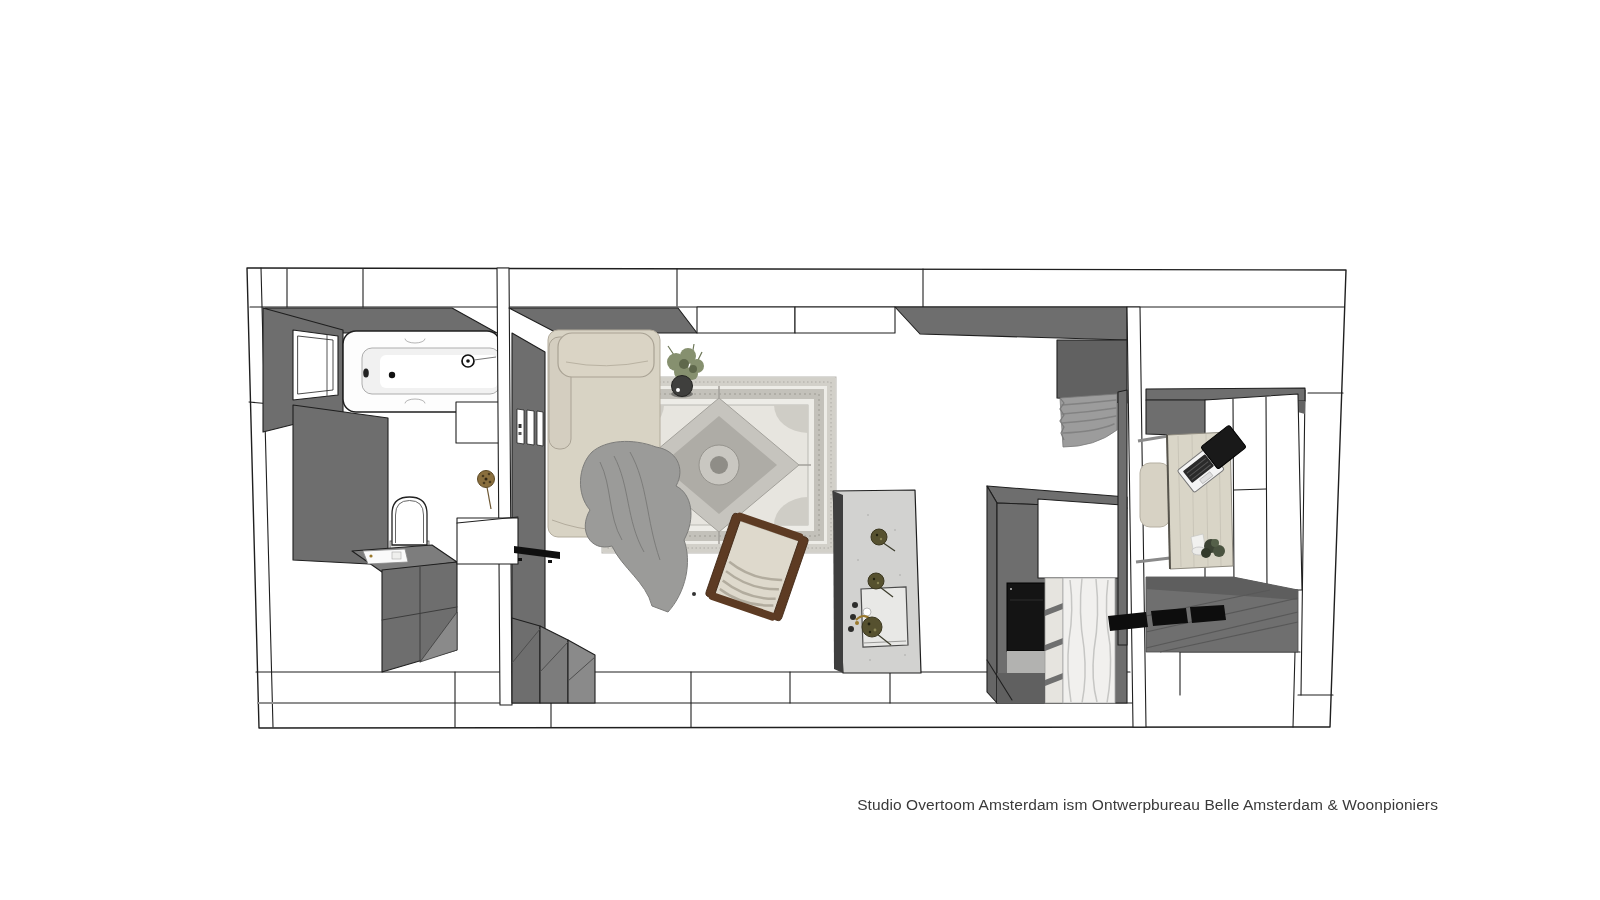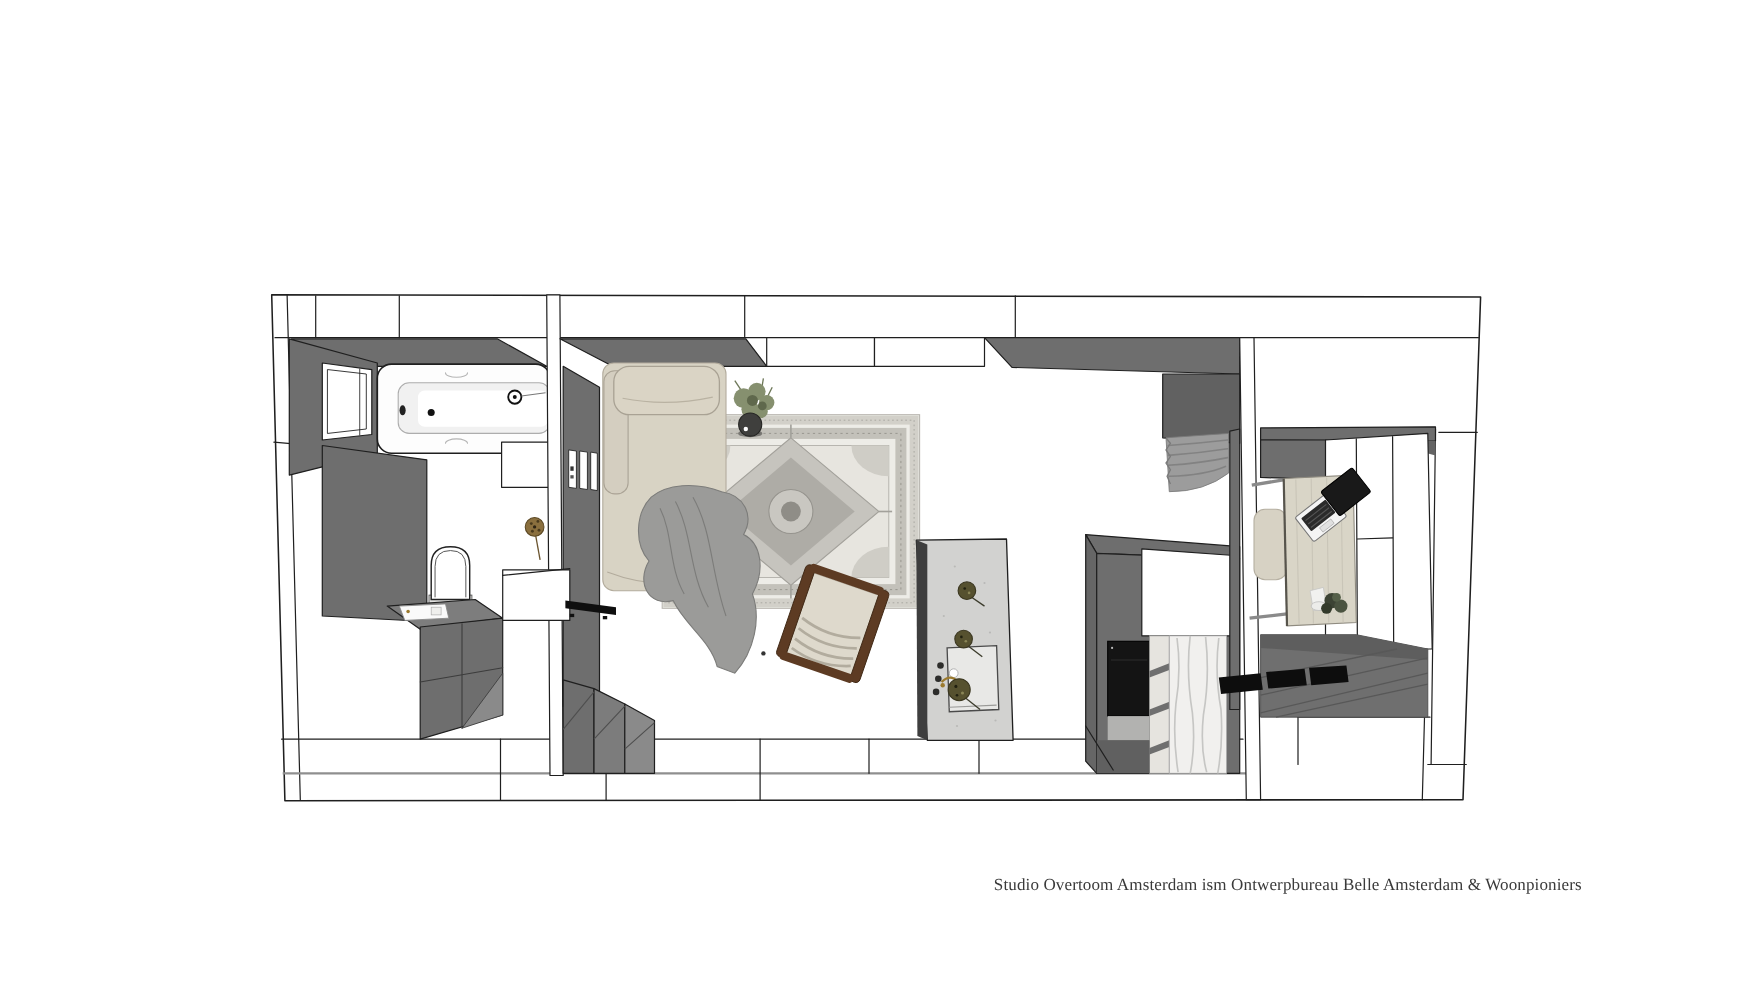--- a/index.html
+++ b/index.html
@@ -1,20 +1,20 @@
 <!DOCTYPE html>
 <html style="--background: #ffffff; --outline: #1f1f1f; --line_soft: #555555; --wall_dark: #6e6e6e; --wall_medium: #7d7d7d; --wall_shadow: #616161; --step_gray: #8a8a8a; --fixture_white: #fdfdfd; --sofa_beige: #d8d3c4; --sofa_edge: #a9a294; --blanket_gray: #9b9b99; --blanket_line: #7c7c7a; --rug_base: #edece7; --rug_field: #e7e5df; --rug_border: #c3c1ba; --rug_medallion: #aeaca6; --wood_brown: #5d3b23; --cushion_cream: #ded9cc; --island_top: #d2d2d0; --island_side: #3e3e3e; --plant_green: #86906f; --plant_green_dark: #5f684c; --dried_brown: #8a6f3e; --brass: #9b7a2e; --oven_black: #141414; --marble_white: #f1f0ee; --marble_vein: #c6c6c4; --desk_wood: #d9d5c7; --laptop_black: #191919; --mat_black: #0d0d0d; --floor_plank: #6f6f6f; --plank_line: #585858; --caption_color: #3a3a3a;"><head>
 <meta charset="utf-8">
 <style>
   html,body{margin:0;padding:0;}
   body{width:1600px;height:900px;background:var(--background,#fff);overflow:hidden;
        font-family:"Liberation Sans",sans-serif;position:relative;}
   .stage{position:absolute;inset:0;}
   .caption{position:absolute;top:796px;right:162px;font-size:15.5px;color:var(--caption_color,#3a3a3a);
-           font-family:Liberation Serif, serif;letter-spacing:.1px;}
+           font-family:Liberation Sans, sans-serif;letter-spacing:.1px;}
   
   .ln{stroke:var(--outline);stroke-width:1.1;fill:none;stroke-linejoin:round;stroke-linecap:round}
   .lnf{stroke:var(--outline);stroke-width:1.1;stroke-linejoin:round}
   .wh{fill:#ffffff}
   .wd{fill:var(--wall_dark)}
   .wm{fill:var(--wall_medium)}
   .ws{fill:var(--wall_shadow)}
   .soft{stroke:var(--line_soft);stroke-width:1;fill:none;stroke-linecap:round}
 </style>
 </head>

